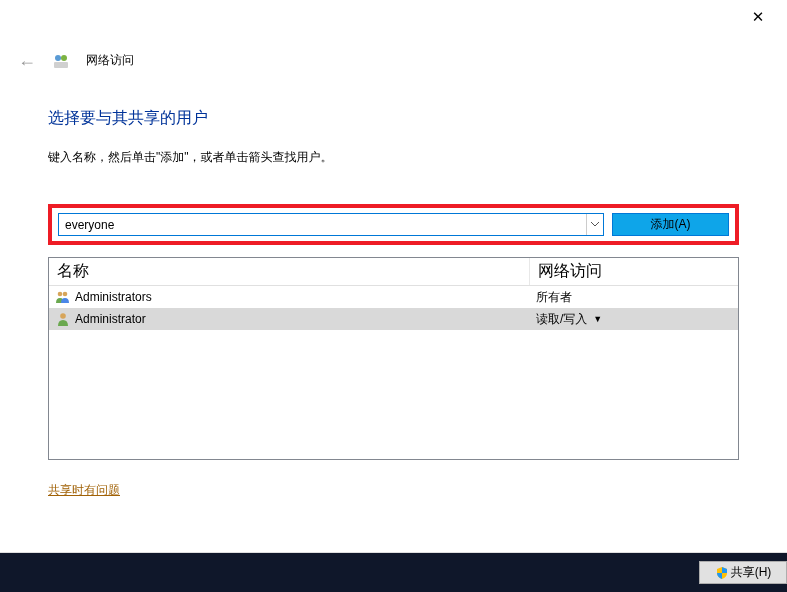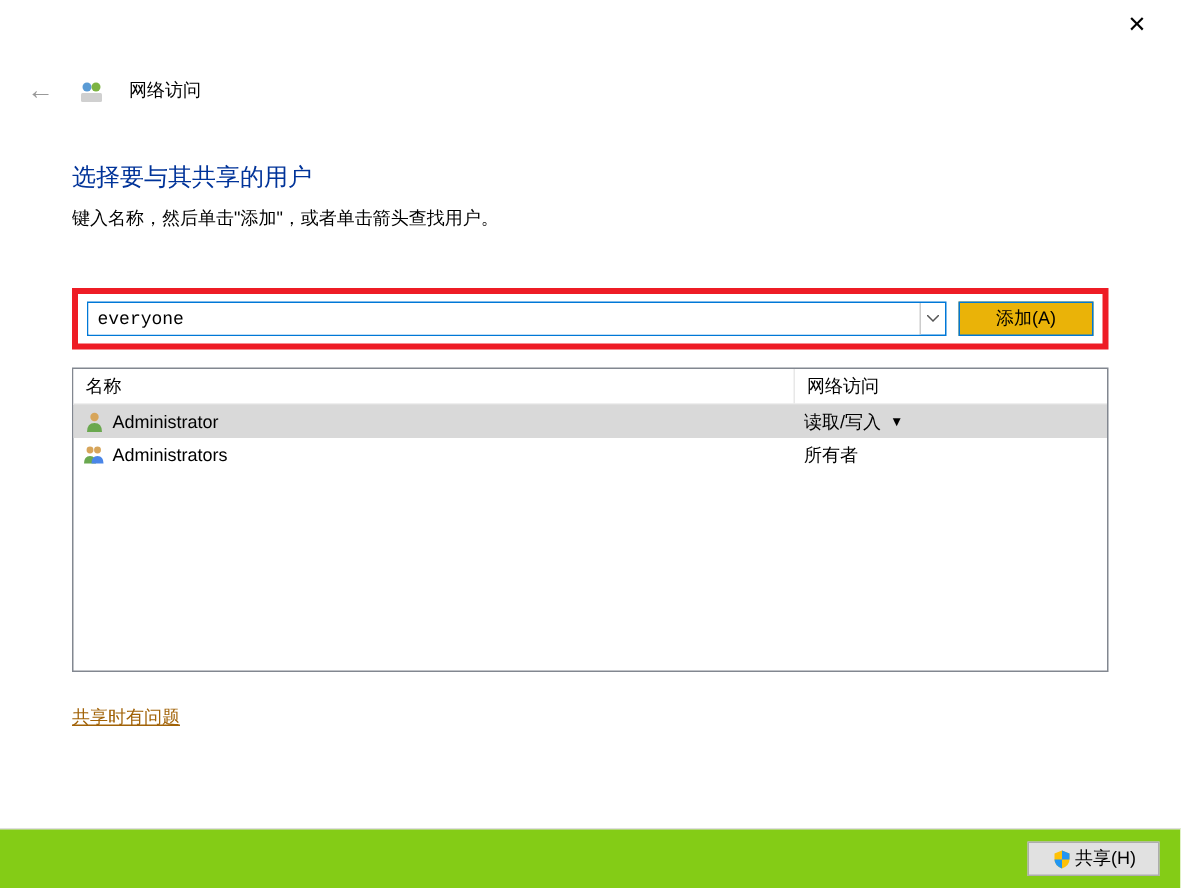--- a/index.html
+++ b/index.html
@@ -49,21 +49,21 @@
     }
     .content {
       position: absolute;
       top: 108px;
       left: 48px;
       right: 48px;
     }
     .heading {
       color: #003399;
       font-size: 16px;
-      margin-bottom: 8px;
+      margin-bottom: 20px;
     }
     .subtext {
       font-size: 12px;
       color: #000;
       margin-bottom: 38px;
     }
     .highlight-box {
       border: 4px solid #ee1c25;
       padding: 5px 6px;
       display: flex;
@@ -78,51 +78,51 @@
       align-items: center;
       background: #fff;
       height: 23px;
     }
     .combo-input {
       flex: 1;
       border: none;
       outline: none;
       padding: 0 6px;
       font-size: 12px;
-      font-family: Liberation Mono, monospace;
+      font-family: Liberation Sans, sans-serif;
       height: 100%;
     }
     .combo-drop {
       width: 17px;
       height: 100%;
       border-left: 1px solid #ccc;
       display: flex;
       align-items: center;
       justify-content: center;
       cursor: pointer;
     }
     .combo-drop svg { width: 8px; height: 5px; }
     .add-btn {
-      width: 90px;
+      width: 117px;
       border: 1px solid #0078d7;
-      background: #eab308;
+      background: #0ea5e9;
       font-size: 12px;
       cursor: pointer;
       font-family: inherit;
     }
     .user-table {
       border: 1px solid #828790;
       height: 203px;
       background: #fff;
     }
     .table-header {
       display: flex;
       background: #fff;
       border-bottom: 1px solid #e0e0e0;
-      font-size: 12px;
+      font-size: 16px;
     }
     .col-name { flex: 1; padding: 3px 8px; border-right: 1px solid #e8e8e8; }
     .col-perm { width: 208px; padding: 3px 8px; }
     .table-row {
       display: flex;
       align-items: center;
       height: 22px;
       font-size: 12px;
     }
     .table-row.selected { background: #d9d9d9; }
@@ -150,26 +150,25 @@
       margin-top: 22px;
       cursor: pointer;
     }
     .footer {
       position: absolute;
       bottom: 0;
       left: 0;
       right: 0;
       height: 40px;
       border-top: 1px solid #dfdfdf;
-      background: #84cc16;
+      background: #0f172a;
       display: flex;
       align-items: center;
       justify-content: flex-end;
       gap: 8px;
-      padding-right: 14px;
     }
     .footer-btn {
       height: 23px;
       min-width: 88px;
       border: 1px solid #adadad;
       background: #e1e1e1;
       font-size: 12px;
       cursor: pointer;
       font-family: inherit;
       display: flex;
@@ -212,45 +211,45 @@
     </div>
     <button class="add-btn">添加(A)</button>
   </div>
 
   <div class="user-table">
     <div class="table-header">
       <div class="col-name">名称</div>
       <div class="col-perm">网络访问</div>
     </div>
     <div id="table-body">
-        <div class="table-row selected">
-          <div class="row-name">
-            <span class="user-icon"><svg viewBox="0 0 16 16">
-                <circle cx="8" cy="5" r="2.8" fill="#d7a55a"></circle>
-                <path d="M3 15 Q3 9 8 9 Q13 9 13 15 Z" fill="#6aa84f"></path>
-              </svg></span>
-            <span>Administrator</span>
-          </div>
-          <div class="row-perm">
-            <span>读取/写入</span>
-            <span class="perm-drop">▼</span>
-          </div>
-        </div>
         <div class="table-row">
           <div class="row-name">
             <span class="user-icon"><svg viewBox="0 0 16 16">
                 <circle cx="5" cy="5" r="2.3" fill="#d7a55a"></circle>
                 <circle cx="10" cy="5" r="2.3" fill="#d7a55a"></circle>
                 <path d="M1 14 Q1 9 5 9 Q9 9 9 14 Z" fill="#6aa84f"></path>
                 <path d="M6 14 Q6 9 10 9 Q14 9 14 14 Z" fill="#4a86e8"></path>
               </svg></span>
             <span>Administrators</span>
           </div>
           <div class="row-perm">
             <span>所有者</span>
+          </div>
+        </div>
+        <div class="table-row selected">
+          <div class="row-name">
+            <span class="user-icon"><svg viewBox="0 0 16 16">
+                <circle cx="8" cy="5" r="2.8" fill="#d7a55a"></circle>
+                <path d="M3 15 Q3 9 8 9 Q13 9 13 15 Z" fill="#6aa84f"></path>
+              </svg></span>
+            <span>Administrator</span>
+          </div>
+          <div class="row-perm">
+            <span>读取/写入</span>
+            <span class="perm-drop">▼</span>
           </div>
         </div>
       </div>
   </div>
 
   <a class="help-link">共享时有问题</a>
 </div>
 
 <div class="footer">
   <button class="footer-btn">

